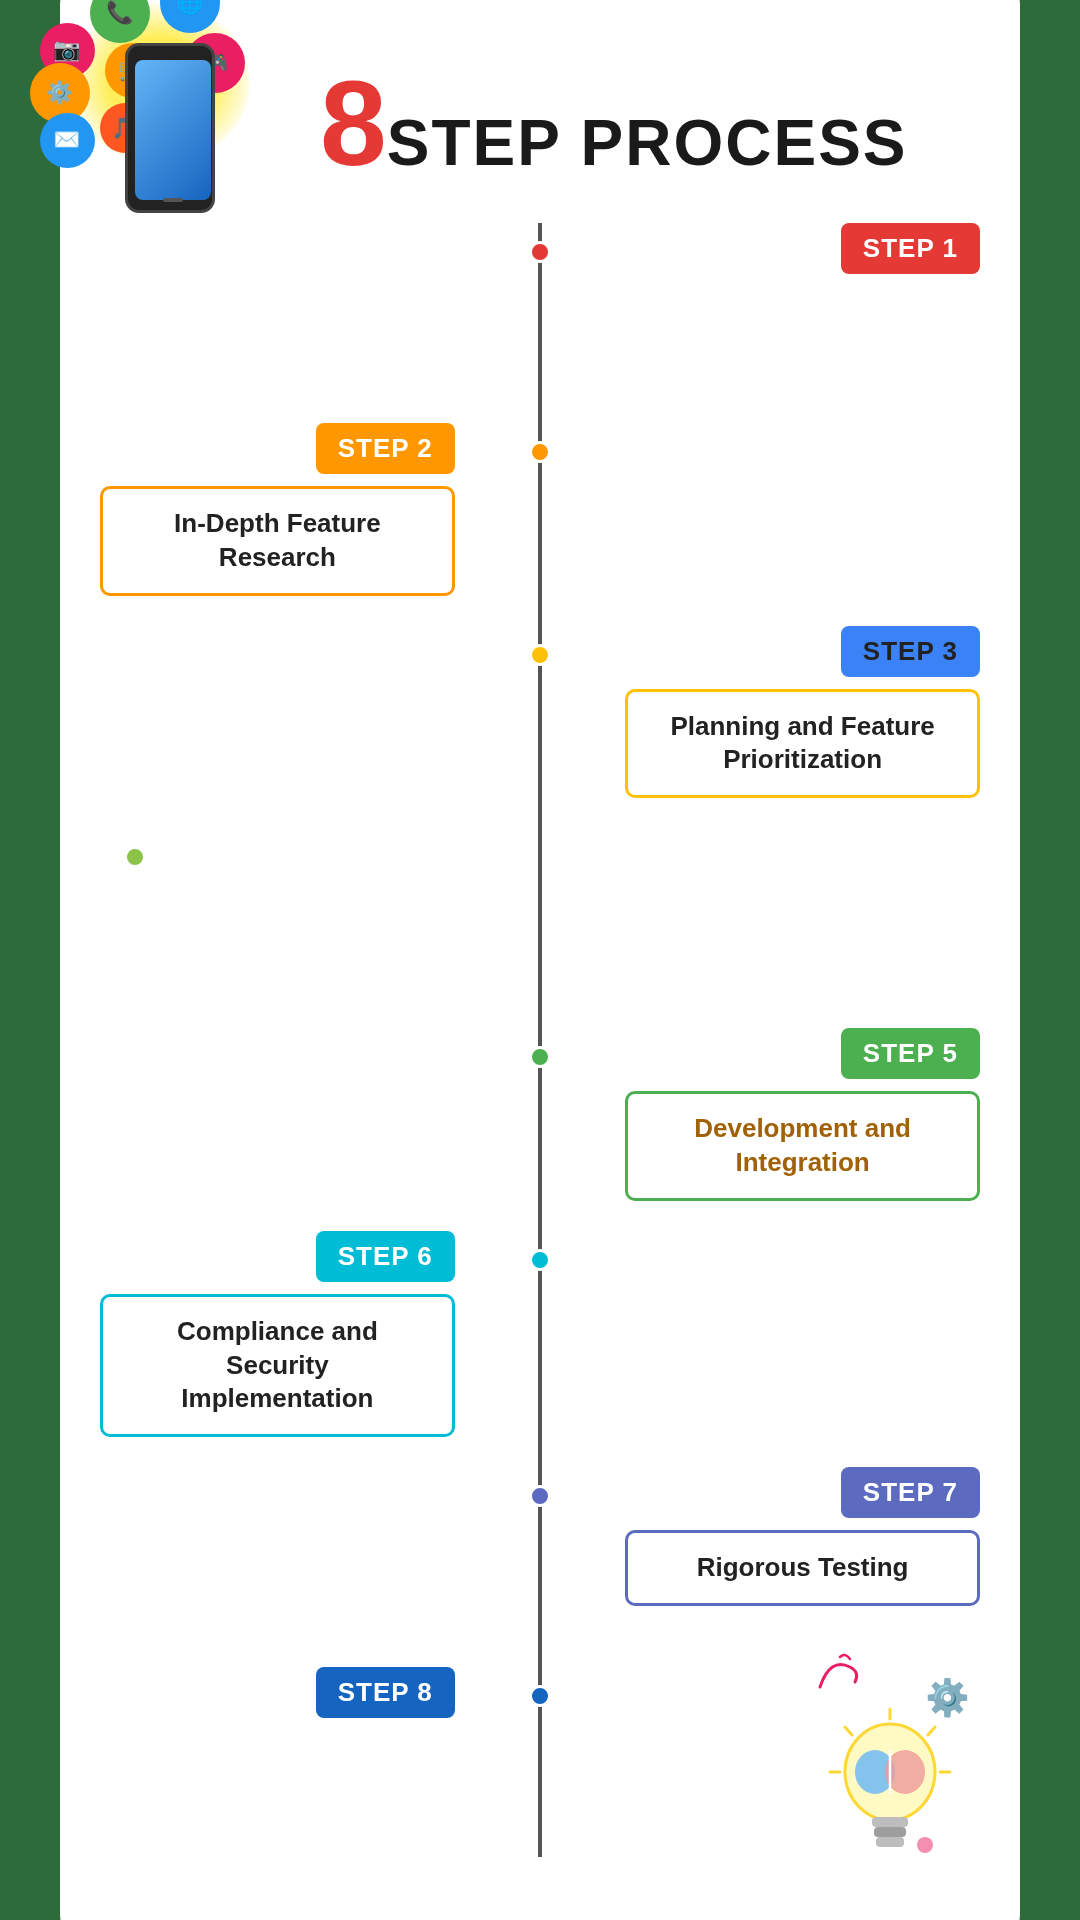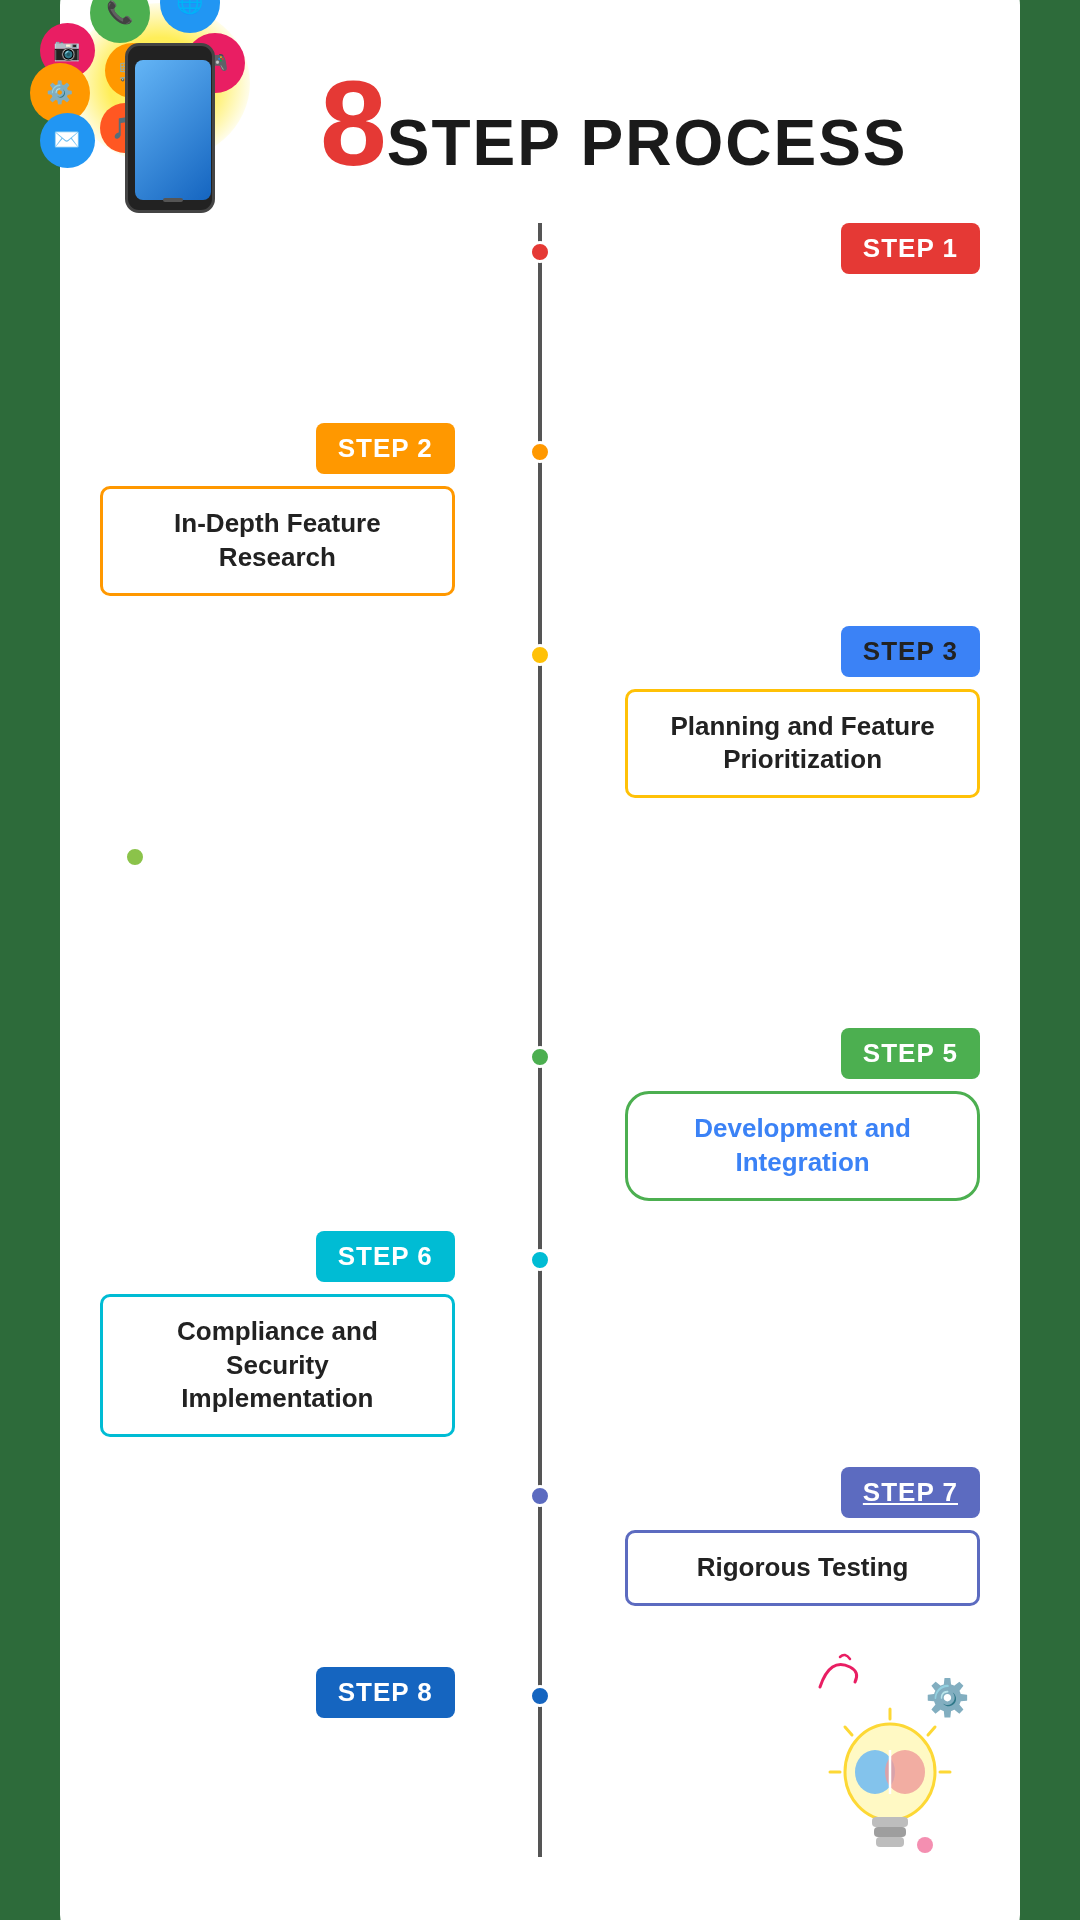--- a/index.html
+++ b/index.html
@@ -231,28 +231,28 @@
 
     .yellow .step-badge { background: #3b82f6; color: #222; }
     .yellow .step-content-box { border-color: #FFC107; color: #222; }
     .yellow .step-dot { background: #FFC107; }
 
     .green-light .step-badge { background: #8BC34A; }
     .green-light .step-content-box { border-color: #8BC34A; color: #222; }
     .green-light .step-dot { background: #8BC34A; }
 
     .green-dark .step-badge { background: #4CAF50; }
-    .green-dark .step-content-box { border-color: #4CAF50; color: #3b82f6; border-radius: 24px; }
+    .green-dark .step-content-box { border-color: #4CAF50; color: #a16207; }
     .green-dark .step-dot { background: #4CAF50; }
 
     .cyan .step-badge { background: #00BCD4; }
     .cyan .step-content-box { border-color: #00BCD4; color: #222; margin-left: 44px; }
     .cyan .step-dot { background: #00BCD4; }
 
-    .blue-light .step-badge { background: #5C6BC0; text-decoration: underline; }
+    .blue-light .step-badge { background: #5C6BC0; }
     .blue-light .step-content-box { border-color: #5C6BC0; color: #222; }
     .blue-light .step-dot { background: #5C6BC0; }
 
     .blue-dark .step-badge { background: #1565C0; }
     .blue-dark .step-content-box { border-color: #1565C0; color: #222; }
     .blue-dark .step-dot { background: #1565C0; }
   </style>
 </head>
 <body>
 

